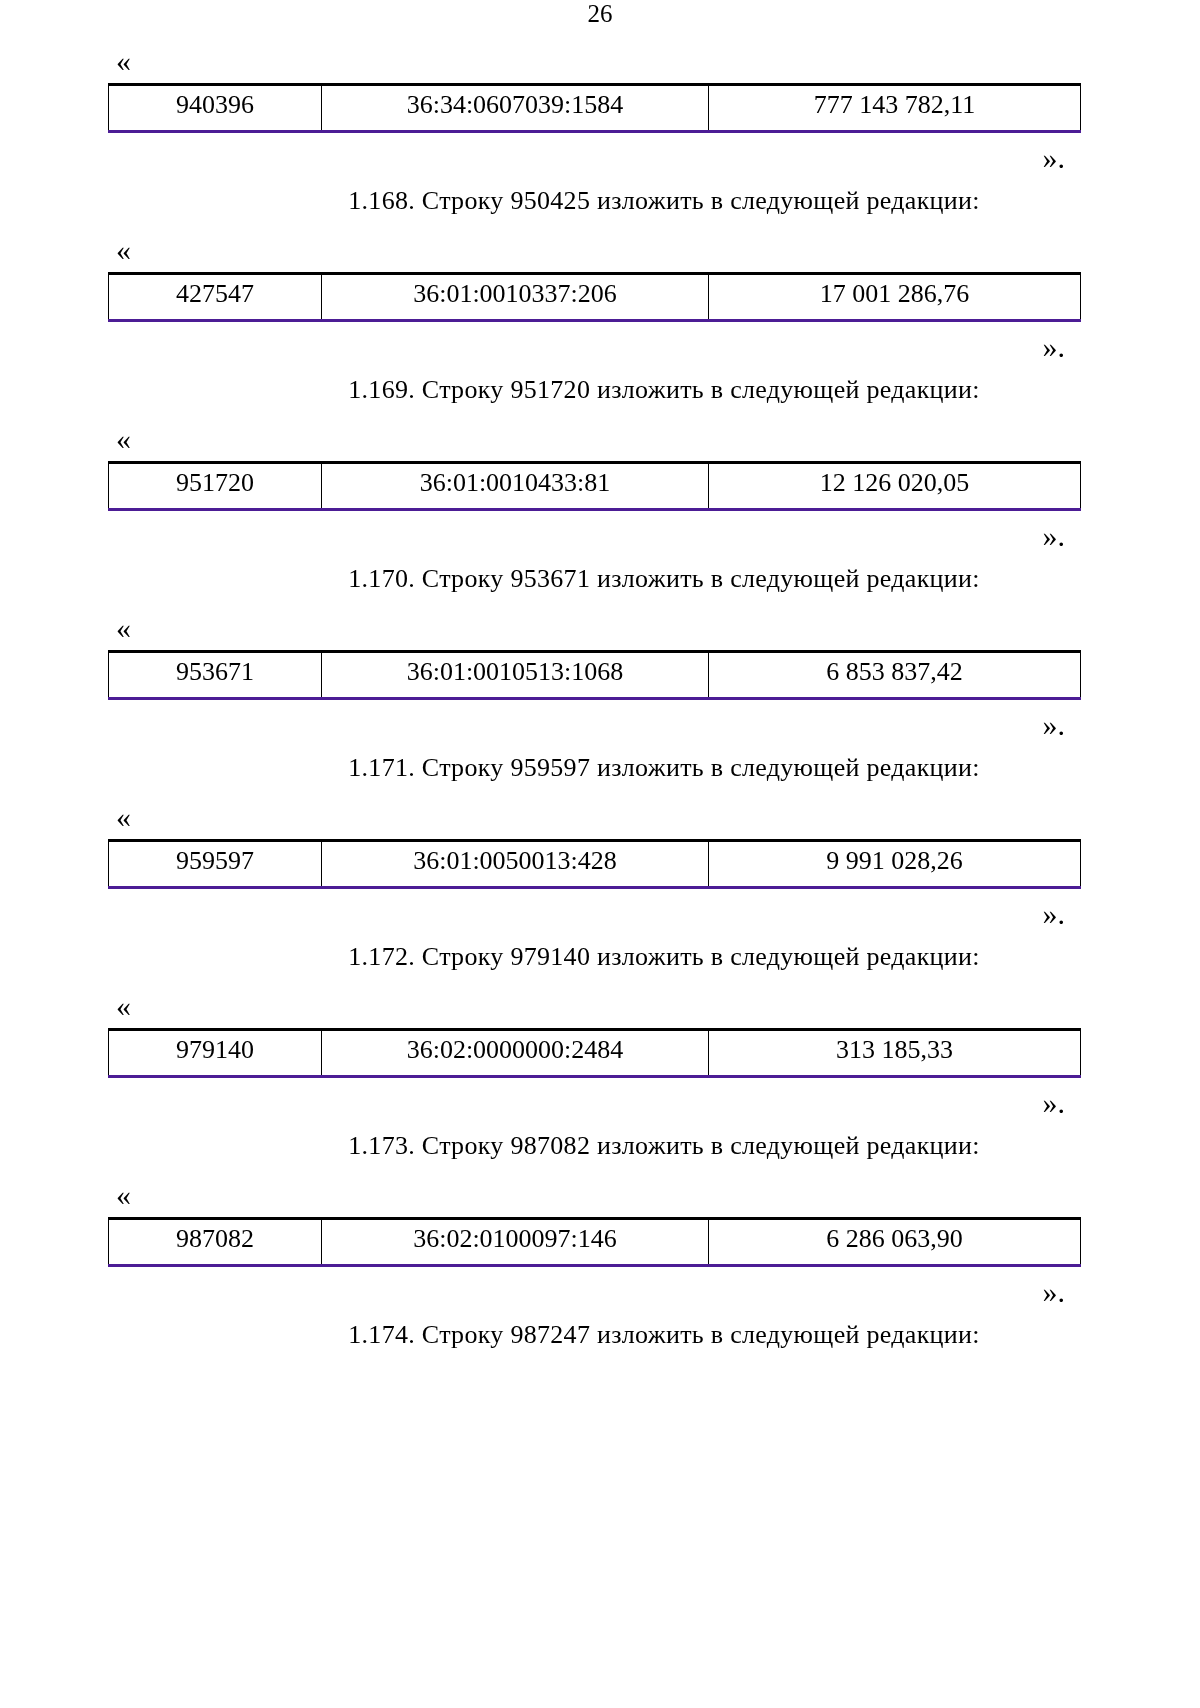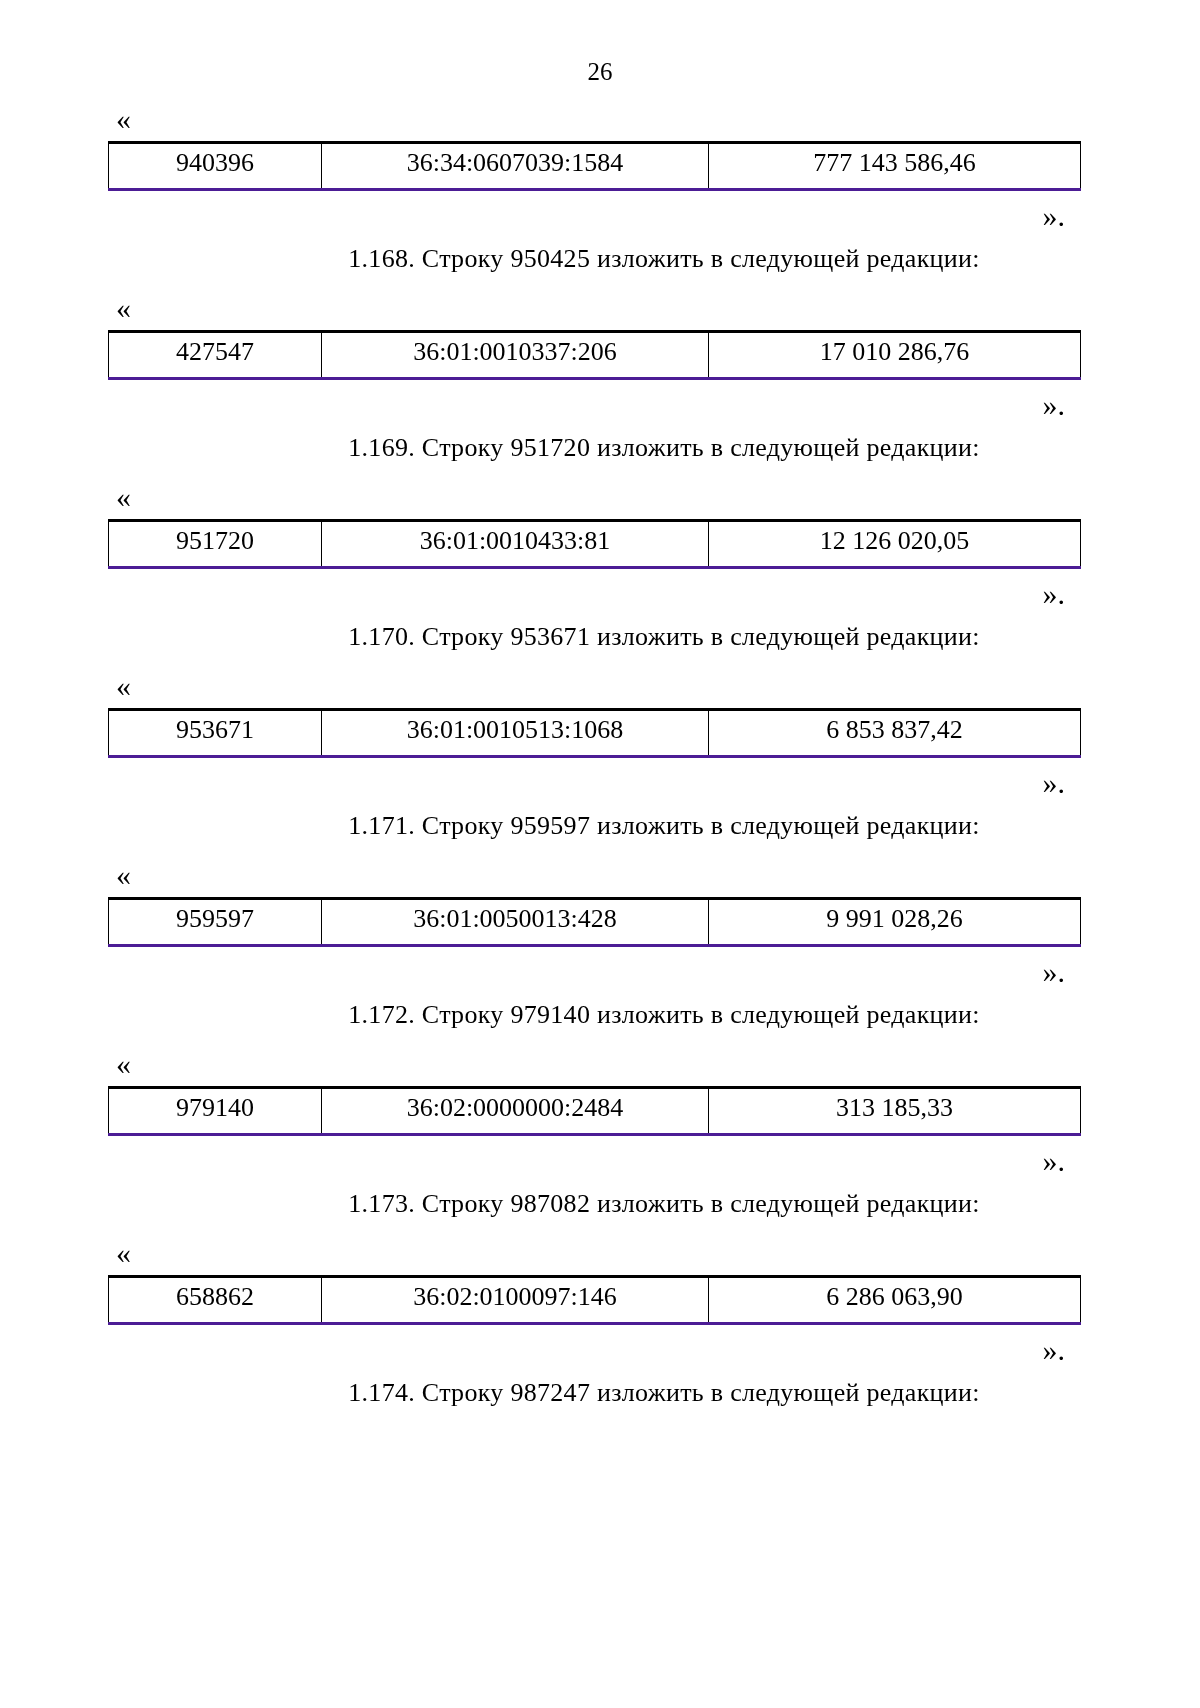--- a/index.html
+++ b/index.html
@@ -8,21 +8,20 @@
     width: 1200px;
     height: 1708px;
     position: relative;
     font-family: "Liberation Serif", "DejaVu Serif", serif;
     color: #000000;
     overflow: hidden;
   }
   .page {
     width: 1200px;
     height: 1488px;
-    padding-top: 58px;
   }
   .page-number {
     text-align: center;
     font-size: 25px;
     line-height: 28px;
     margin-bottom: 6px;
   }
   .section { }
   .heading {
     font-size: 26px;
@@ -69,36 +68,36 @@
 
   <div class="page-number">26</div>
 
   <div class="section">
     <div class="quote-open">«</div>
     <table class="row-table">
       <tbody>
           <tr>
         <td class="col-id">940396</td>
         <td class="col-cad">36:34:0607039:1584</td>
-        <td class="col-val">777 143 586,46</td>
+        <td class="col-val">777 143 782,11</td>
       </tr>
     </tbody>
       </table>
     <div class="quote-close">».</div>
   </div>
 
   <div class="section">
     <div class="heading">1.168. Строку 950425 изложить в следующей редакции:</div>
     <div class="quote-open">«</div>
     <table class="row-table">
       <tbody>
           <tr>
         <td class="col-id">427547</td>
         <td class="col-cad">36:01:0010337:206</td>
-        <td class="col-val">17 010 286,76</td>
+        <td class="col-val">17 001 286,76</td>
       </tr>
     </tbody>
       </table>
     <div class="quote-close">».</div>
   </div>
 
   <div class="section">
     <div class="heading">1.169. Строку 951720 изложить в следующей редакции:</div>
     <div class="quote-open">«</div>
     <table class="row-table">
@@ -157,21 +156,21 @@
       </table>
     <div class="quote-close">».</div>
   </div>
 
   <div class="section">
     <div class="heading">1.173. Строку 987082 изложить в следующей редакции:</div>
     <div class="quote-open">«</div>
     <table class="row-table">
       <tbody>
           <tr>
-        <td class="col-id">658862</td>
+        <td class="col-id">987082</td>
         <td class="col-cad">36:02:0100097:146</td>
         <td class="col-val">6 286 063,90</td>
       </tr>
     </tbody>
       </table>
     <div class="quote-close">».</div>
   </div>
 
   <div class="section">
     <div class="heading">1.174. Строку 987247 изложить в следующей редакции:</div>

